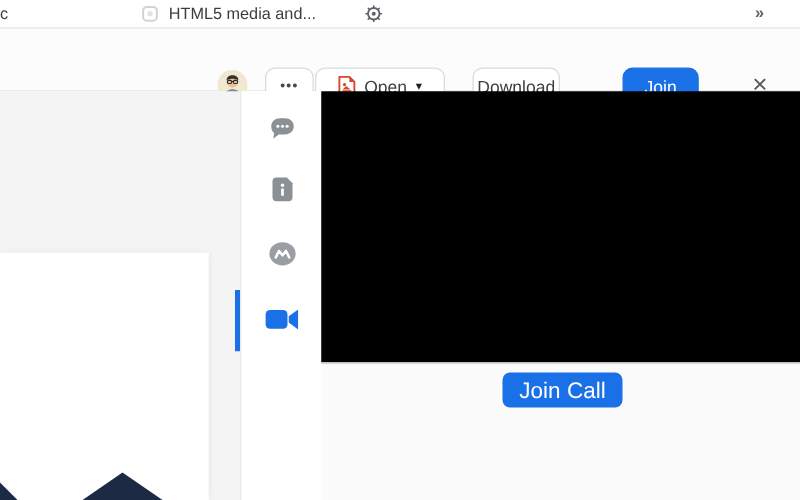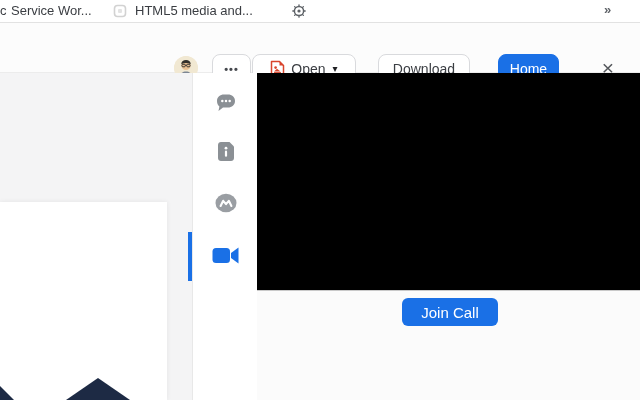--- a/index.html
+++ b/index.html
@@ -24,21 +24,21 @@
   .header{position:absolute;left:0;top:23px;width:640px;height:50px;background:#fcfcfc;
           border-bottom:1px solid #ececec;}
   .avatar{position:absolute;left:174px;top:33px;width:24px;height:24px;border-radius:50%;
           overflow:hidden;background:#f1e8d2;}
   .btn{position:absolute;top:31px;height:29px;background:#ffffff;border:1px solid #d9dadd;
        border-radius:8px;display:flex;align-items:center;justify-content:center;
        font-size:14px;color:#3b3e43;cursor:pointer;}
   .btn-more{left:212px;width:39px;letter-spacing:1px;font-size:11px;color:#44474c;font-weight:bold;}
   .btn-open{left:252px;width:104px;gap:6px;}
   .btn-open .caret{font-size:10px;color:#202124;margin-left:1px;}
-  .btn-download{left:378px;width:92px;}
+  .btn-download{left:378px;width:70px;}
   .btn-share{left:498px;width:61px;background:#1a70e6;border-color:#1a70e6;color:#ffffff;font-weight:500;}
   .close-x{position:absolute;left:594px;top:31px;width:28px;height:28px;display:flex;
            align-items:center;justify-content:center;font-size:21px;font-weight:300;
            color:#54575b;cursor:pointer;}
 
   
   .left-panel{position:absolute;left:0;top:73px;width:192px;height:327px;background:#f4f4f5;}
   .doc-page{position:absolute;left:0;top:129px;width:167px;height:198px;background:#ffffff;
             box-shadow:0 0 5px rgba(0,0,0,0.07);}
   .doc-page svg{position:absolute;left:0;top:0;}
@@ -50,32 +50,31 @@
   .rail-comments{top:13px;}
   .rail-info{top:61px;}
   .rail-capture{top:113px;}
   .rail-video{top:165px;}
   .active-bar{position:absolute;left:-5px;top:159px;width:4px;height:49px;background:#1a70e6;}
 
   .video-region{position:absolute;left:257px;top:73px;width:383px;height:217px;background:#000000;}
   .call-panel{position:absolute;left:257px;top:290px;width:383px;height:110px;background:#fbfbfb;
               border-top:1px solid #c9c9c9;}
   .join-btn{position:absolute;left:145px;top:7px;width:96px;height:28px;background:#1a70e6;
-            border:none;border-radius:6px;color:#ffffff;font-size:15px;font-weight:500;
+            border:none;border-radius:6px;color:#ffffff;font-size:18px;font-weight:500;
             font-family:"Liberation Sans", sans-serif;display:flex;align-items:center;
             justify-content:center;cursor:pointer;}
 </style>
 </head>
 <body>
 
 <div class="stage">
 
   <div class="bookmarks">
     <span class="bm-label bm-cut">c</span>
-    <span class="bm-label bm-1">Service Wor...</span>
     <span class="bm-icon bm-icon-sq">
       <svg width="14" height="14" viewBox="0 0 14 14">
         <rect x="1.5" y="1.5" width="11" height="11" rx="3" fill="none" stroke="#d2d2d2" stroke-width="1.6"></rect>
         <rect x="5" y="5" width="4" height="4" rx="1" fill="#e3e3e3"></rect>
       </svg>
     </span>
     <span class="bm-label bm-2">HTML5 media and...</span>
     <span class="bm-icon bm-icon-gear">
       <svg width="14" height="14" viewBox="0 0 14 14">
         <circle cx="7" cy="7" r="4.6" fill="none" stroke="#5f6368" stroke-width="1.5"></circle>
@@ -124,21 +123,21 @@
       </span>
       <span>Open</span>
       <span class="caret">▾</span>
     </div>
 
     <div class="btn btn-download">
       <span>Download</span>
     </div>
 
     <div class="btn btn-share">
-      <span>Home</span>
+      <span>Join</span>
     </div>
 
     <div class="close-x">
       <span>×</span>
     </div>
   </div>
 
   <div class="left-panel">
     <div class="doc-page">
       <svg width="167" height="198" viewBox="0 0 167 198">

